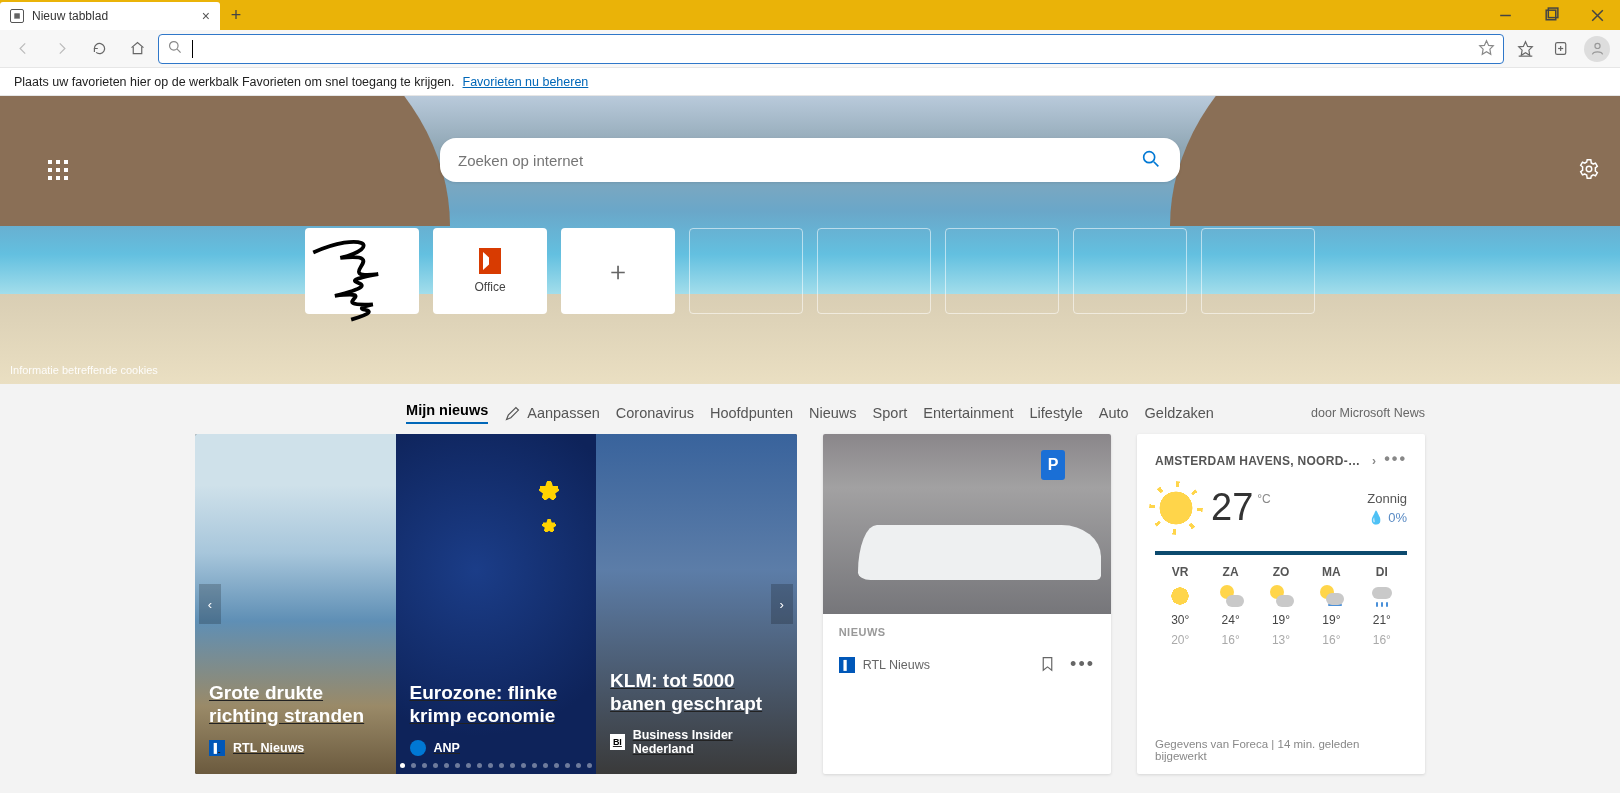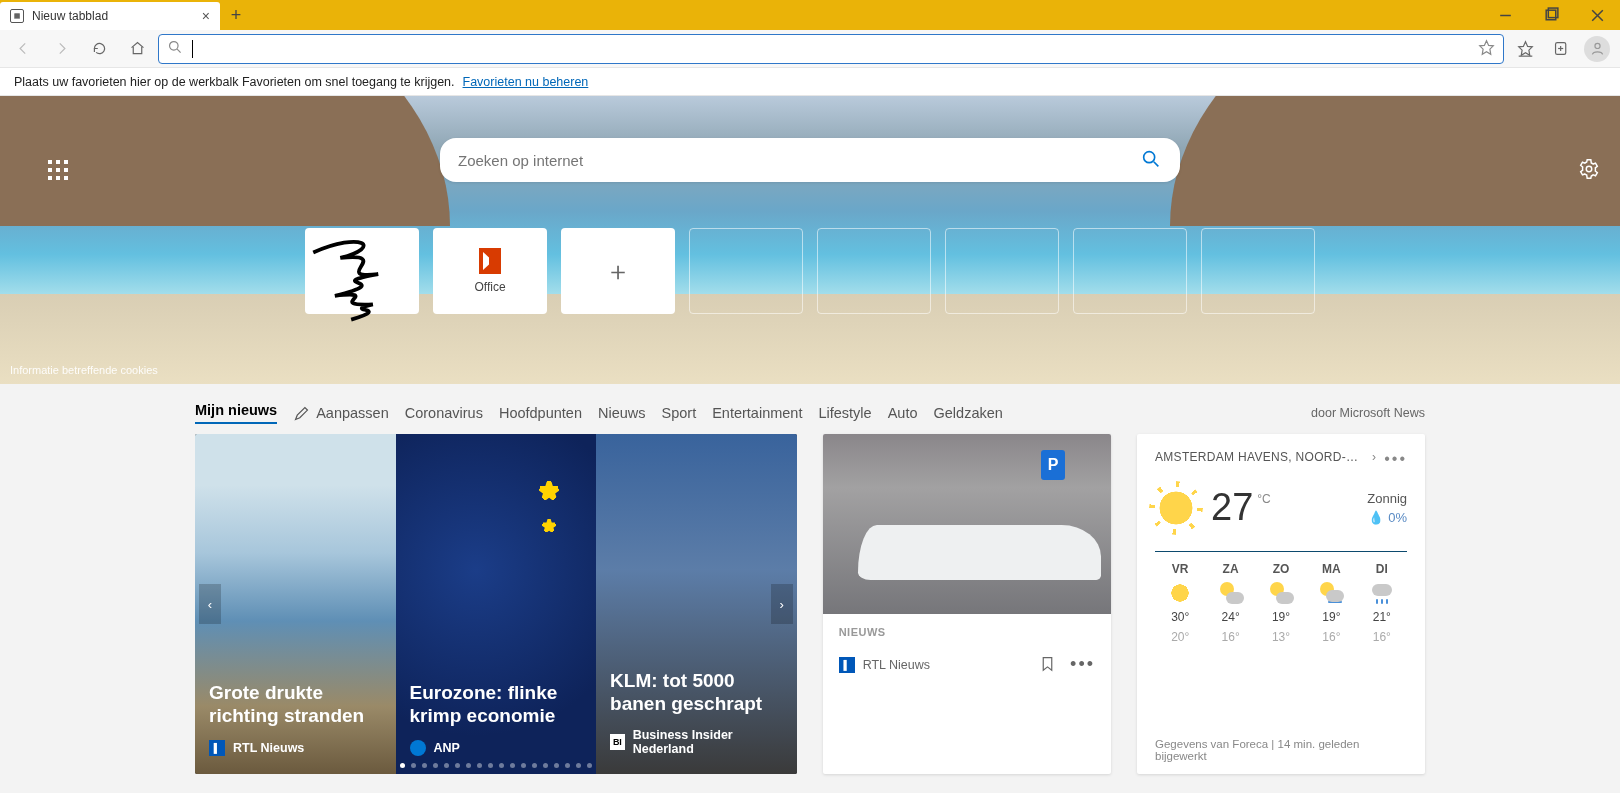--- a/index.html
+++ b/index.html
@@ -47,29 +47,29 @@
   .tiles{position:absolute;left:50%;top:132px;transform:translateX(-50%);display:flex;gap:14px;}
   .tile{width:114px;height:86px;background:#fff;border-radius:4px;display:flex;flex-direction:column;align-items:center;justify-content:center;font-size:12px;color:#444;gap:6px;cursor:pointer;}
   .tile.empty{background:transparent;border:1px solid rgba(255,255,255,.55);}
   .tile.add{font-size:26px;color:#666;}
   .office-icon{width:22px;height:26px;background:#d83b01;position:relative;}
   .office-icon:before{content:"";position:absolute;left:4px;top:4px;width:6px;height:18px;background:#fff;clip-path:polygon(0 0,100% 30%,100% 70%,0 100%);}
   .scribble{position:relative;}
   .scribble svg{position:absolute;inset:-8px;}
   
   .news-wrap{width:1230px;margin:0 auto;padding-top:12px;}
-  .newsnav{display:flex;align-items:center;gap:16px;padding:6px 0 10px;font-size:14.5px;color:#555;position:relative;}
+  .newsnav{display:flex;align-items:center;gap:16px;padding:6px 0 10px;font-size:14.5px;color:#555;position:relative;justify-content:center;}
   .newsnav .item{cursor:pointer;}
   .newsnav .item.active{color:#000;font-weight:600;border-bottom:2px solid #0067b8;padding-bottom:4px;}
   .newsnav .edit{display:flex;align-items:center;gap:6px;}
   .newsnav .by{position:absolute;right:0;font-size:12.5px;color:#666;}
   .cards{display:flex;gap:26px;}
   
   .carousel{width:605px;height:340px;position:relative;background:#2a2a2a;border-radius:2px;overflow:hidden;}
-  .carousel .cols{display:flex;height:100%;}
+  .carousel .cols{display:flex;height:100%;text-decoration:underline;}
   .col{flex:1;position:relative;display:flex;flex-direction:column;justify-content:flex-end;padding:14px 14px 18px;color:#fff;}
   .col.beach{background:linear-gradient(to top,#6b5a3e 0%,#9a8a68 20%,#5f8fb5 45%,#a7c6db 65%,#cfe1ea 85%);}
   .col.eu{background:radial-gradient(circle at 40% 40%,#1b3d88 0%,#0e235a 70%);}
   .col.eu::after{content:"";position:absolute;top:40px;right:30px;width:34px;height:34px;background:radial-gradient(circle,#ffd200 40%,transparent 41%);clip-path:polygon(50% 0%,61% 35%,98% 35%,68% 57%,79% 91%,50% 70%,21% 91%,32% 57%,2% 35%,39% 35%);}
   .col.eu::before{content:"";position:absolute;top:80px;right:35px;width:24px;height:24px;background:radial-gradient(circle,#ffd200 40%,transparent 41%);clip-path:polygon(50% 0%,61% 35%,98% 35%,68% 57%,79% 91%,50% 70%,21% 91%,32% 57%,2% 35%,39% 35%);}
   .col.klm{background:linear-gradient(to bottom,#39639c 0%,#5c7da8 40%,#3a3a3a 100%);}
   .col h3{font-size:19px;font-weight:600;line-height:1.25;margin-bottom:12px;}
   .col .src{display:flex;align-items:center;gap:8px;font-size:12.5px;font-weight:600;}
   .srcbox{width:16px;height:16px;background:#0057b8;display:flex;align-items:center;justify-content:center;color:#fff;font-size:9px;font-weight:bold;}
   .srcbox.anp{background:#0078d4;border-radius:50%;}
@@ -86,32 +86,32 @@
   .midcard .img::before{content:"";position:absolute;left:35px;right:10px;bottom:34px;height:55px;background:#eef0f1;border-radius:24px 50px 6px 16px/60px 40px 6px 10px;}
   .midcard .img::after{content:"P";position:absolute;top:16px;right:46px;width:24px;height:30px;background:#1a6fd6;color:#fff;display:flex;align-items:center;justify-content:center;border-radius:3px;font-weight:bold;font-size:16px;}
   .midcard .body{padding:12px 16px 10px;flex:1;display:flex;flex-direction:column;}
   .mid-cat{font-size:11px;letter-spacing:.5px;color:#999;margin-bottom:6px;font-weight:600;}
   .mid-title{font-size:18px;font-weight:600;line-height:1.35;color:#222;margin-bottom:auto;}
   .mid-foot{display:flex;align-items:center;gap:8px;font-size:12.5px;color:#666;padding-top:10px;}
   .mid-foot .bookmark,.mid-foot .more{margin-left:auto;color:#666;cursor:pointer;}
   .mid-foot .more{margin-left:6px;font-size:18px;letter-spacing:2px;}
   
   .weather{width:288px;height:340px;background:#fff;border-radius:2px;box-shadow:0 1px 3px rgba(0,0,0,.12);padding:16px 18px 12px;display:flex;flex-direction:column;}
-  .w-head{display:flex;align-items:flex-start;font-size:12px;font-weight:400;letter-spacing:.3px;color:#555;}
+  .w-head{display:flex;align-items:flex-end;font-size:12px;font-weight:700;letter-spacing:.3px;color:#555;}
   .w-head .loc{flex:1;overflow:hidden;white-space:nowrap;text-overflow:ellipsis;}
   .w-head .chev{margin:0 8px;color:#888;}
   .w-head .dots3{letter-spacing:2px;font-size:16px;color:#888;}
   .w-main{display:flex;align-items:center;margin:18px 0 22px;justify-content:center;}
   .w-icon-sun{width:42px;height:42px;border-radius:50%;background:radial-gradient(circle,#ffd54a 55%,transparent 56%);position:relative;margin-right:14px;}
   .w-icon-sun::before{content:"";position:absolute;inset:-6px;border-radius:50%;background:repeating-conic-gradient(#ffd54a 0 8deg,transparent 8deg 45deg);mask:radial-gradient(circle,transparent 55%,#000 56%);-webkit-mask:radial-gradient(circle,transparent 55%,#000 56%);}
   .w-temp{font-size:38px;font-weight:300;color:#333;}
   .w-unit{font-size:12px;color:#888;margin-left:4px;align-self:flex-start;margin-top:6px;}
   .w-right{margin-left:auto;text-align:right;font-size:13px;color:#555;}
   .w-right .precip{margin-top:4px;color:#5a8bc4;}
-  .forecast{display:flex;justify-content:space-between;border-top:1px solid #0c4a6e;padding-top:10px;}
+  .forecast{display:flex;justify-content:space-between;border-top:4px solid #0c4a6e;padding-top:10px;}
   .fday{flex:1;text-align:center;font-size:12px;color:#555;display:flex;flex-direction:column;gap:6px;align-items:center;}
   .fday .fd-name{font-weight:600;}
   .fday .hi{color:#444;}
   .fday .lo{color:#aaa;}
   .fi{width:22px;height:22px;position:relative;}
   .fi.sun{background:radial-gradient(circle,#ffd54a 55%,transparent 56%);border-radius:50%;}
   .fi.pc::before{content:"";position:absolute;left:0;top:0;width:14px;height:14px;background:#ffd54a;border-radius:50%;}
   .fi.pc::after{content:"";position:absolute;right:-2px;bottom:0;width:18px;height:12px;background:#c9c9c9;border-radius:10px;}
   .fi.rain::before{content:"";position:absolute;left:0;top:0;width:14px;height:14px;background:#ffd54a;border-radius:50%;}
   .fi.rain::after{content:"";position:absolute;right:-2px;bottom:2px;width:18px;height:12px;background:#c9c9c9;border-radius:10px;box-shadow:-3px 6px 0 -5px #4a90d9,3px 6px 0 -5px #4a90d9;}

